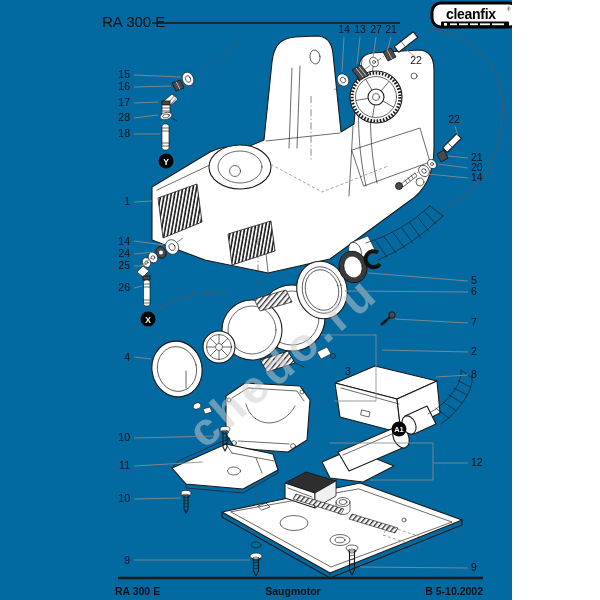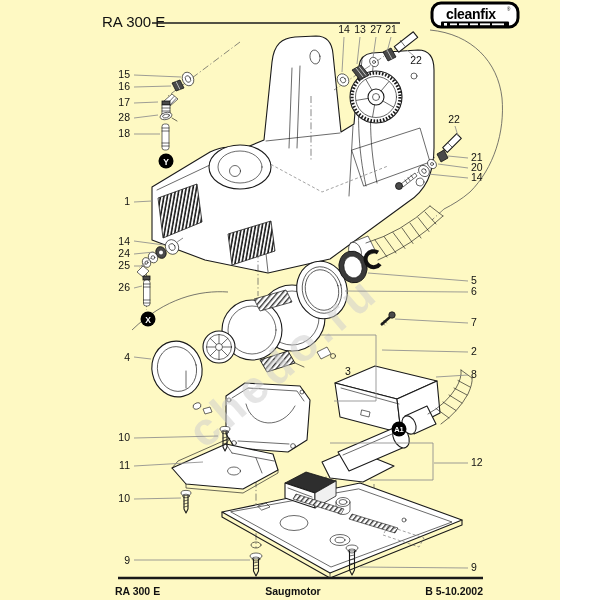--- a/index.html
+++ b/index.html
@@ -1,16 +1,16 @@
 <!DOCTYPE html>
 <html><head>
 <meta charset="utf-8">
 <style>
   html,body{margin:0;padding:0;background:#fff;}
-  .page{width:560px;height:600px;background:#fef9c3;position:relative;overflow:hidden;
+  .page{width:512px;height:600px;background:#0369a1;position:relative;overflow:hidden;
         font-family:"Liberation Sans",sans-serif;}
   svg{display:block;}
   .s  {stroke:#1a1a1a;stroke-width:1.1;fill:none;stroke-linecap:round;stroke-linejoin:round;}
   .sw {stroke:#1a1a1a;stroke-width:1.1;fill:#fff;stroke-linejoin:round;}
   .t  {stroke:#1a1a1a;stroke-width:.65;fill:none;stroke-linecap:round;}
   .tw {stroke:#1a1a1a;stroke-width:.65;fill:#fff;}
   .lead{stroke:#8c8c8c;stroke-width:.85;fill:none;}
   .dd {stroke:#555;stroke-width:.7;fill:none;stroke-dasharray:7 2.5 1.2 2.5;}
   .dash{stroke:#666;stroke-width:.6;fill:none;stroke-dasharray:3 2.2;}
   .lbl{font:10.5px "Liberation Sans",sans-serif;fill:#111;}

